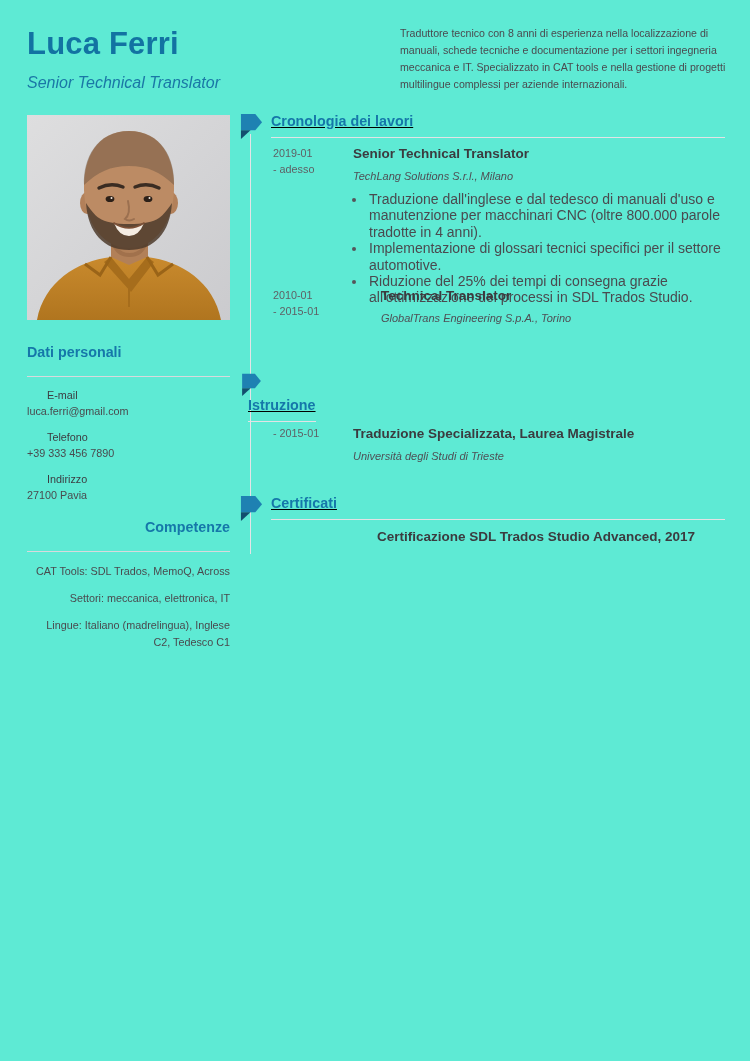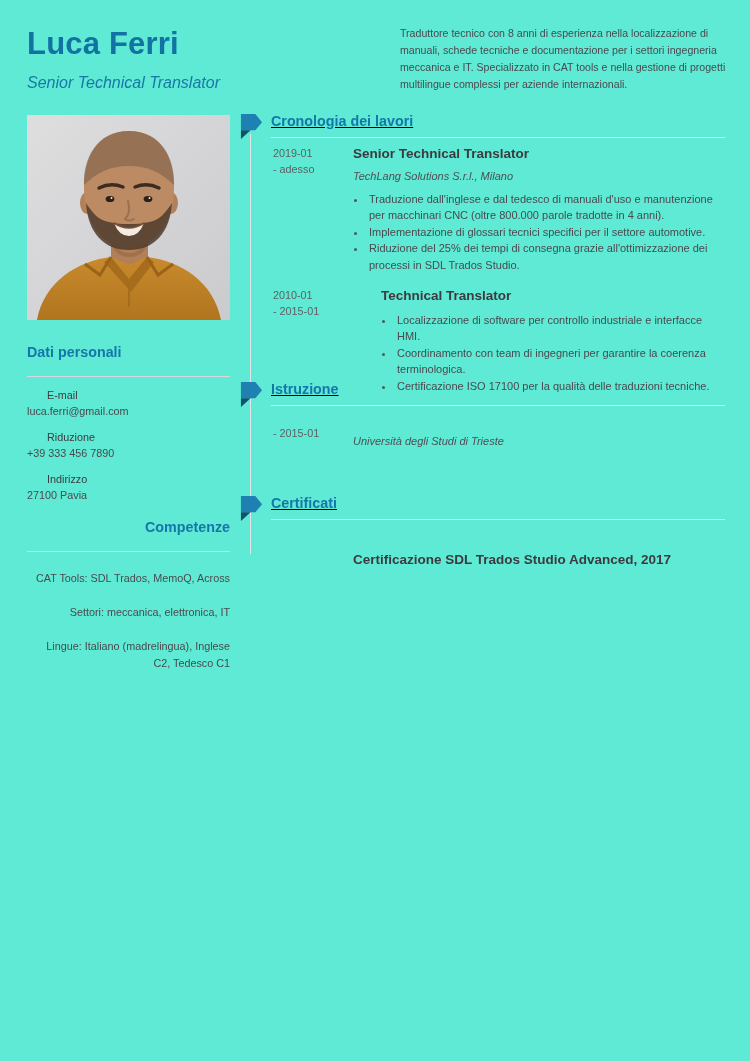--- a/index.html
+++ b/index.html
@@ -22,43 +22,43 @@
   .photo svg { display:block; width:203px; height:205px; }
 
   
   .sb-section { position:absolute; left:27px; width:203px; }
   #sb-personal { top:344px; }
   #sb-skills   { top:519px;text-align:right; }
   .sb-title { font-size:14.3px; font-weight:bold; color:#1577a9; padding-bottom:16px;
               border-bottom:1px solid #d9d9dc; }
   .field { margin-top:11px; font-size:10.8px; line-height:15.5px; color:#4a4a4e; }
   .field .lbl { font-weight:normal; color:#3c3c41; display:block;padding-left:20px; }
-  .skill-item { margin-top:18px; font-size:10.8px; line-height:16.2px; color:#4a4a4e; }
+  .skill-item { margin-top:11px; font-size:10.8px; line-height:16.2px; color:#4a4a4e; }
   .skill-item:first-of-type { margin-top:14px; }
 
   
   .rc { position:absolute; left:240px; top:0; width:485px; height:1061px; }
   .timeline { position:absolute; left:10px; top:134px; width:1px; height:420px; background:#e4e4e7; }
 
   .sec-header { position:absolute; left:0; width:485px; display:flex; align-items:flex-start; }
-  #hdr-work { top:112px; } #hdr-edu { top:380px; } #hdr-cert { top:494px; }
+  #hdr-work { top:112px; } #hdr-edu { top:372px;flex-direction:column; } #hdr-cert { top:494px; }
   .flag { width:23px; height:26px; flex:0 0 23px; margin-top:1px; position:relative; z-index:2; }
   .sec-title-wrap { flex:1; margin-left:8px; border-bottom:1px solid #e3e3e5; padding-bottom:7px;text-decoration:underline; }
   .sec-title { font-size:14.3px; font-weight:bold; color:#1577a9; }
 
   .entry { position:absolute; left:33px; width:452px; display:flex; }
   #entry-w1 { top:146px; } #entry-w2 { top:288px;gap:28px; }
-  #entry-e1 { top:426px; } #entry-c1 { top:552px; }
+  #entry-e1 { top:426px; } #entry-c1 { top:529px;gap:24px; }
   .date { flex:0 0 80px; font-size:10.8px; line-height:15.5px; color:#5f5f64; }
   .date span { display:block; }
   .econtent { flex:1; }
   .jtitle { font-size:13.5px; font-weight:bold; color:#3b3b3f; }
   .company { font-size:11px; font-style:italic; color:#4f4f55; margin-top:9px; }
   .bullets { margin:9px 0 0 0; padding-left:14px; }
-  .bullets li { font-size:11px; line-height:16.4px; color:#4a4a4f; padding-left:2px; }
+  .bullets li { font-size:14px; line-height:16.4px; color:#4a4a4f; padding-left:2px; }
   .bullets li::marker { color:#55555a; }
 </style>
 </head>
 <body>
 
 <div class="page">
 
   <div class="name-block">
     <div class="name">Luca Ferri</div>
     <div class="subtitle">Senior Technical Translator</div>
@@ -112,21 +112,21 @@
     </svg>
   </div>
 
   <div class="sb-section" id="sb-personal">
     <div class="sb-title">Dati personali</div>
     <div class="field">
       <span class="lbl">E-mail</span>
       <span>luca.ferri@gmail.com</span>
     </div>
     <div class="field">
-      <span class="lbl">Riduzione</span>
+      <span class="lbl">Telefono</span>
       <span>+39 333 456 7890</span>
     </div>
     <div class="field">
       <span class="lbl">Indirizzo</span>
       <span>27100 Pavia</span>
     </div>
   </div>
 
   <div class="sb-section" id="sb-skills">
     <div class="sb-title">Competenze</div>
@@ -164,43 +164,40 @@
       </div>
     </div>
 
     <div class="entry" id="entry-w2">
       <div class="date">
         <span>2010-01</span>
         <span>- 2015-01</span>
       </div>
       <div class="econtent">
         <div class="jtitle">Technical Translator</div>
-        <ul class="bullets">
-          <li>Localizzazione di software per controllo industriale e interfacce HMI.</li>
-          <li>Coordinamento con team di ingegneri per garantire la coerenza terminologica.</li>
-          <li>Certificazione ISO 17100 per la qualità delle traduzioni tecniche.</li>
-        </ul>
+        <div class="company">GlobalTrans Engineering S.p.A., Torino</div>
       </div>
     </div>
 
     <div class="sec-header" id="hdr-edu">
       <svg class="flag" viewBox="0 0 24 27">
         <polygon points="1,1 16,1 23,9.5 16,18 1,18" fill="#1e81b2"></polygon>
         <polygon points="1,18 11,18 1,27" fill="#134f6e"></polygon>
       </svg>
       <div class="sec-title-wrap">
         <span class="sec-title">Istruzione</span>
       </div>
     </div>
 
     <div class="entry" id="entry-e1">
       <div class="date">
         <span>- 2015-01</span>
       </div>
       <div class="econtent">
+        <div class="jtitle">Traduzione Specializzata, Laurea Magistrale</div>
         <div class="company">Università degli Studi di Trieste</div>
       </div>
     </div>
 
     <div class="sec-header" id="hdr-cert">
       <svg class="flag" viewBox="0 0 24 27">
         <polygon points="1,1 16,1 23,9.5 16,18 1,18" fill="#1e81b2"></polygon>
         <polygon points="1,18 11,18 1,27" fill="#134f6e"></polygon>
       </svg>
       <div class="sec-title-wrap">

